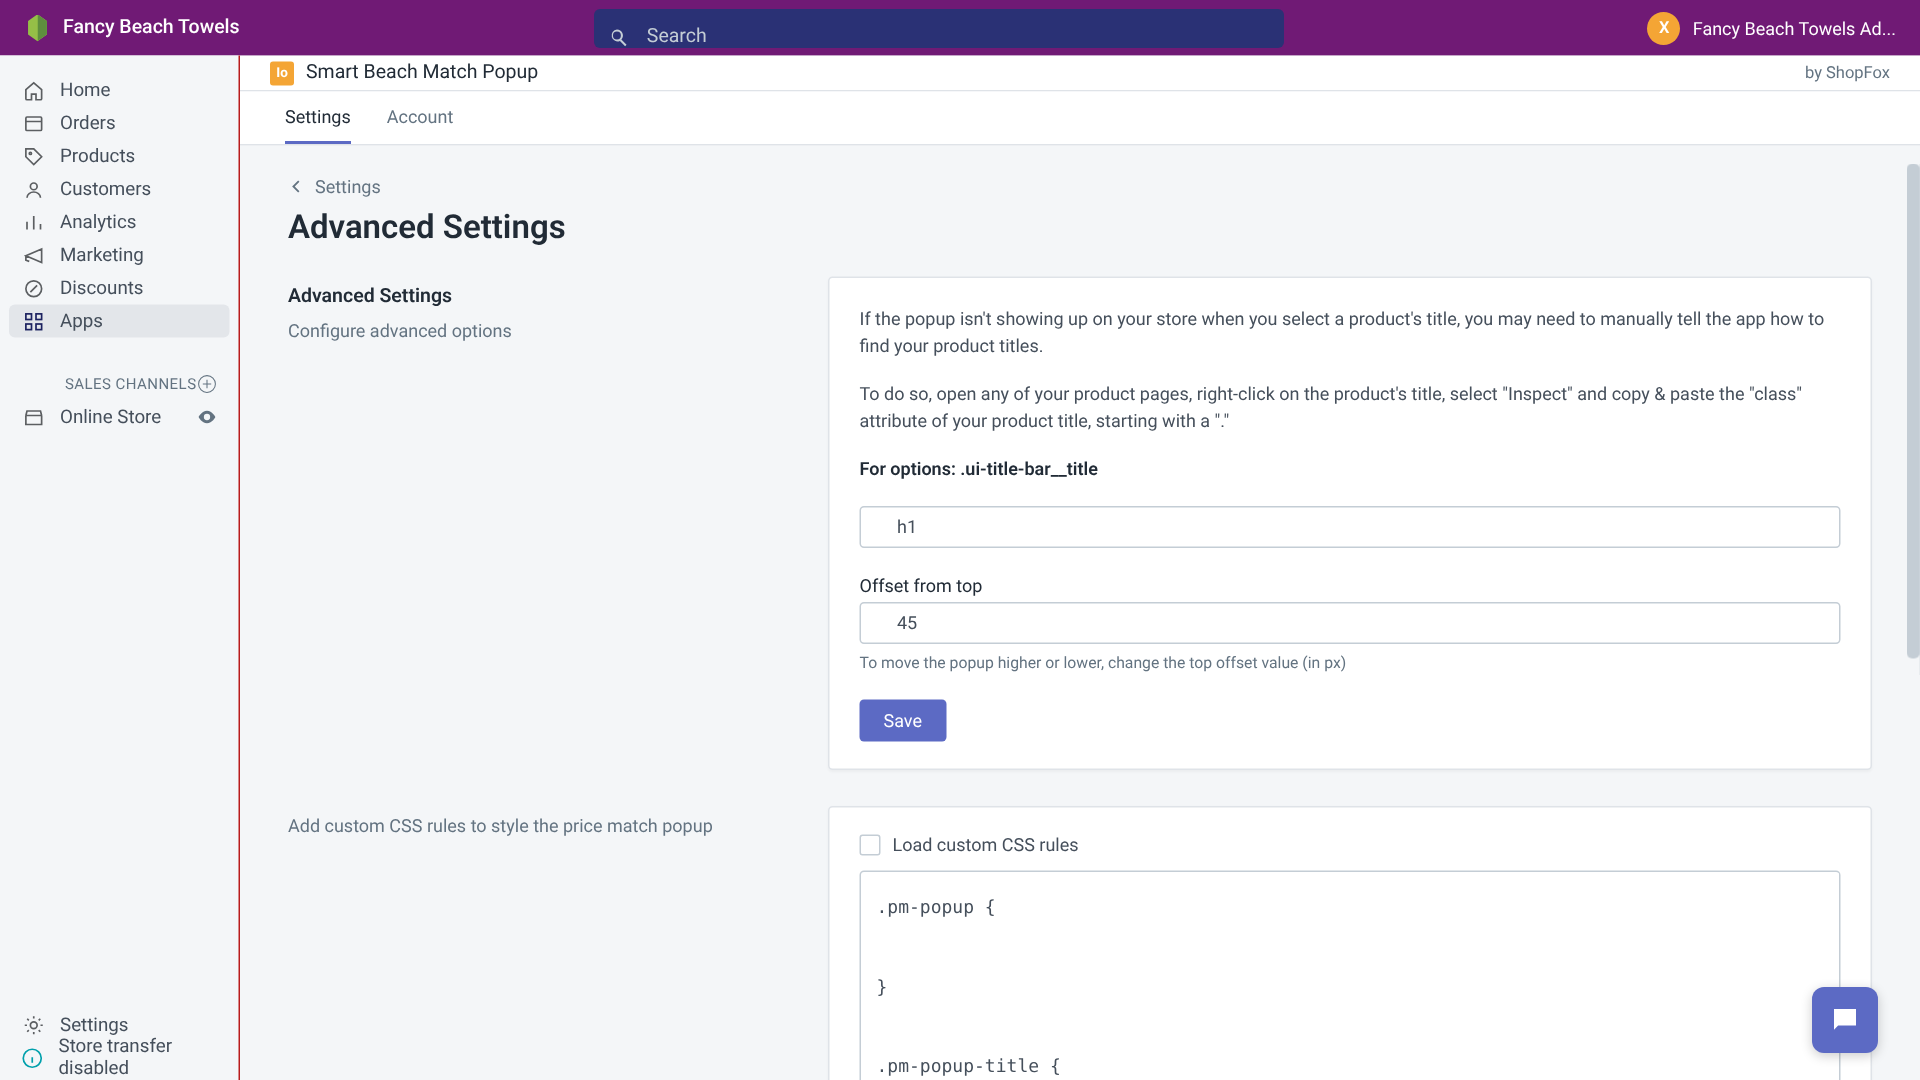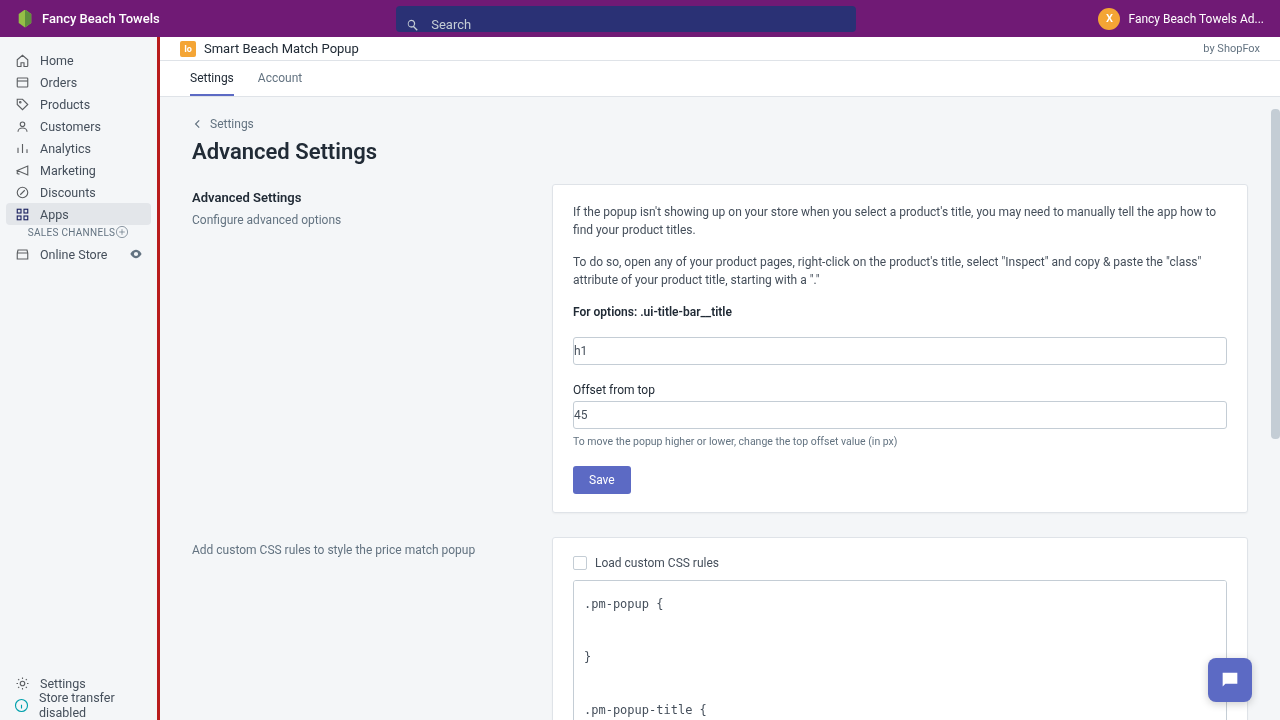--- a/index.html
+++ b/index.html
@@ -10,27 +10,27 @@
 .shopify-logo::after{content:"";position:absolute;inset:0;background:#5e8e3e;clip-path:polygon(50% 0,85% 25%,85% 75%,50% 100%,50% 0)}
 .store-name{font-size:13px;font-weight:500}
 .search-wrap{flex:0 0 460px;display:flex;align-items:flex-end;background:#2a3175;border-radius:4px;height:26px;padding:0 10px;gap:12px}
 .search-icon-svg{width:14px;height:14px;fill:#c4cdd5}
 .search-input{background:transparent;border:none;outline:none;color:#c4cdd5;font-size:13px;width:100%}
 .search-input::placeholder{color:#c4cdd5}
 .topbar-right{margin-left:auto;display:flex;align-items:center;gap:8px}
 .avatar{width:22px;height:22px;border-radius:50%;background:#f4a535;color:#fff;display:flex;align-items:center;justify-content:center;font-size:11px;font-weight:600}
 .user-name{font-size:12px}
 .layout{display:flex;height:calc(100vh - 37px)}
-.sidebar{width:160px;background:#f4f6f8;border-right:3px solid #b91c1c;display:flex;flex-direction:column;padding-top:12px}
+.sidebar{width:160px;background:#f4f6f8;border-right:1px solid #b91c1c;display:flex;flex-direction:column;padding-top:12px}
 .nav-item{display:flex;align-items:center;gap:10px;padding:4px 14px;font-size:12.5px;color:#454f5b;cursor:pointer;height:22px}
 .nav-item.active{background:#e3e6ea;border-radius:4px;margin:0 6px;padding:4px 8px}
 .nav-icon{width:16px;height:16px;display:flex;align-items:center;justify-content:center}
 .nav-icon svg{width:15px;height:15px;stroke:#5c5f62;fill:none;stroke-width:1.5}
 .nav-item.active .nav-icon svg{stroke:#1c2260}
-.section-title{font-size:10px;color:#637381;padding:0 14px 4px;letter-spacing:.3px;display:flex;align-items:center;justify-content:center}
+.section-title{font-size:10px;color:#637381;padding:24px 14px 4px;letter-spacing:.3px;display:flex;align-items:center;justify-content:flex-end}
 .section-title .plus{width:14px;height:14px;fill:#637381}
 .sidebar-bottom{margin-top:auto;padding-bottom:4px}
 .main{flex:1;display:flex;flex-direction:column;overflow:hidden}
 .app-header{height:24px;background:#fff;border-bottom:1px solid #dfe3e8;display:flex;align-items:center;padding:0 20px}
 .app-logo{width:16px;height:16px;background:#f4a535;border-radius:2px;margin-right:8px;display:flex;align-items:center;justify-content:center;color:#fff;font-size:9px;font-weight:700}
 .app-title{font-size:13px;color:#212b36}
 .app-by{margin-left:auto;font-size:11px;color:#637381}
 .tabs{height:36px;background:#fff;border-bottom:1px solid #dfe3e8;display:flex;align-items:center;padding:0 30px;gap:24px}
 .tab{font-size:12px;color:#637381;height:100%;display:flex;align-items:center;border-bottom:2px solid transparent;cursor:pointer}
 .tab.active{color:#212b36;border-bottom-color:#5c6ac4}
@@ -40,21 +40,21 @@
 .page-title{font-size:22px;font-weight:600;margin-bottom:20px}
 .section{display:flex;gap:20px;margin-bottom:24px}
 .section-left{width:340px;padding-top:6px}
 .section-heading{font-size:13px;font-weight:600;margin-bottom:8px}
 .section-desc{font-size:12px;color:#637381}
 .card{flex:1;background:#fff;border:1px solid #dfe3e8;border-radius:3px;padding:18px 20px;box-shadow:0 1px 2px rgba(0,0,0,.04)}
 .card p{font-size:12px;color:#454f5b;margin-bottom:14px;line-height:1.5}
 .card .example{font-size:12px;font-weight:600;color:#212b36;margin-bottom:16px}
 .field{margin-bottom:18px}
 .label{font-size:12px;color:#212b36;margin-bottom:4px;display:block}
-.input{width:100%;border:1px solid #c4cdd5;border-radius:3px;padding:6px 0;font-size:12px;color:#454f5b}
+.input{width:100%;border:1px solid #c4cdd5;border-radius:3px;padding:6px 24px;font-size:12px;color:#454f5b}
 .help{font-size:10.5px;color:#637381;margin-top:6px}
 .btn{background:#5c6ac4;color:#fff;border:none;border-radius:3px;padding:7px 16px;font-size:12px;cursor:pointer}
 .checkbox-row{display:flex;align-items:center;gap:8px;margin-bottom:10px}
 .checkbox{width:14px;height:14px;border:1px solid #c4cdd5;border-radius:2px}
 .checkbox-label{font-size:12px;color:#454f5b}
 .textarea{width:100%;border:1px solid #c4cdd5;border-radius:3px;padding:10px;font-size:12px;color:#454f5b;font-family:monospace;height:160px;resize:vertical;line-height:2.2;overflow-y:scroll}
 .chat-bubble{position:fixed;bottom:18px;right:28px;width:44px;height:44px;background:#5c6ac4;border-radius:8px;display:flex;align-items:center;justify-content:center;cursor:pointer;box-shadow:0 2px 8px rgba(0,0,0,.2)}
 .chat-bubble svg{width:22px;height:22px;fill:#fff}
 .eye-icon{width:14px;height:14px;fill:#637381}
 .sidebar-scroll{position:absolute;right:0;top:109px;bottom:0;width:9px;background:#f4f6f8}

